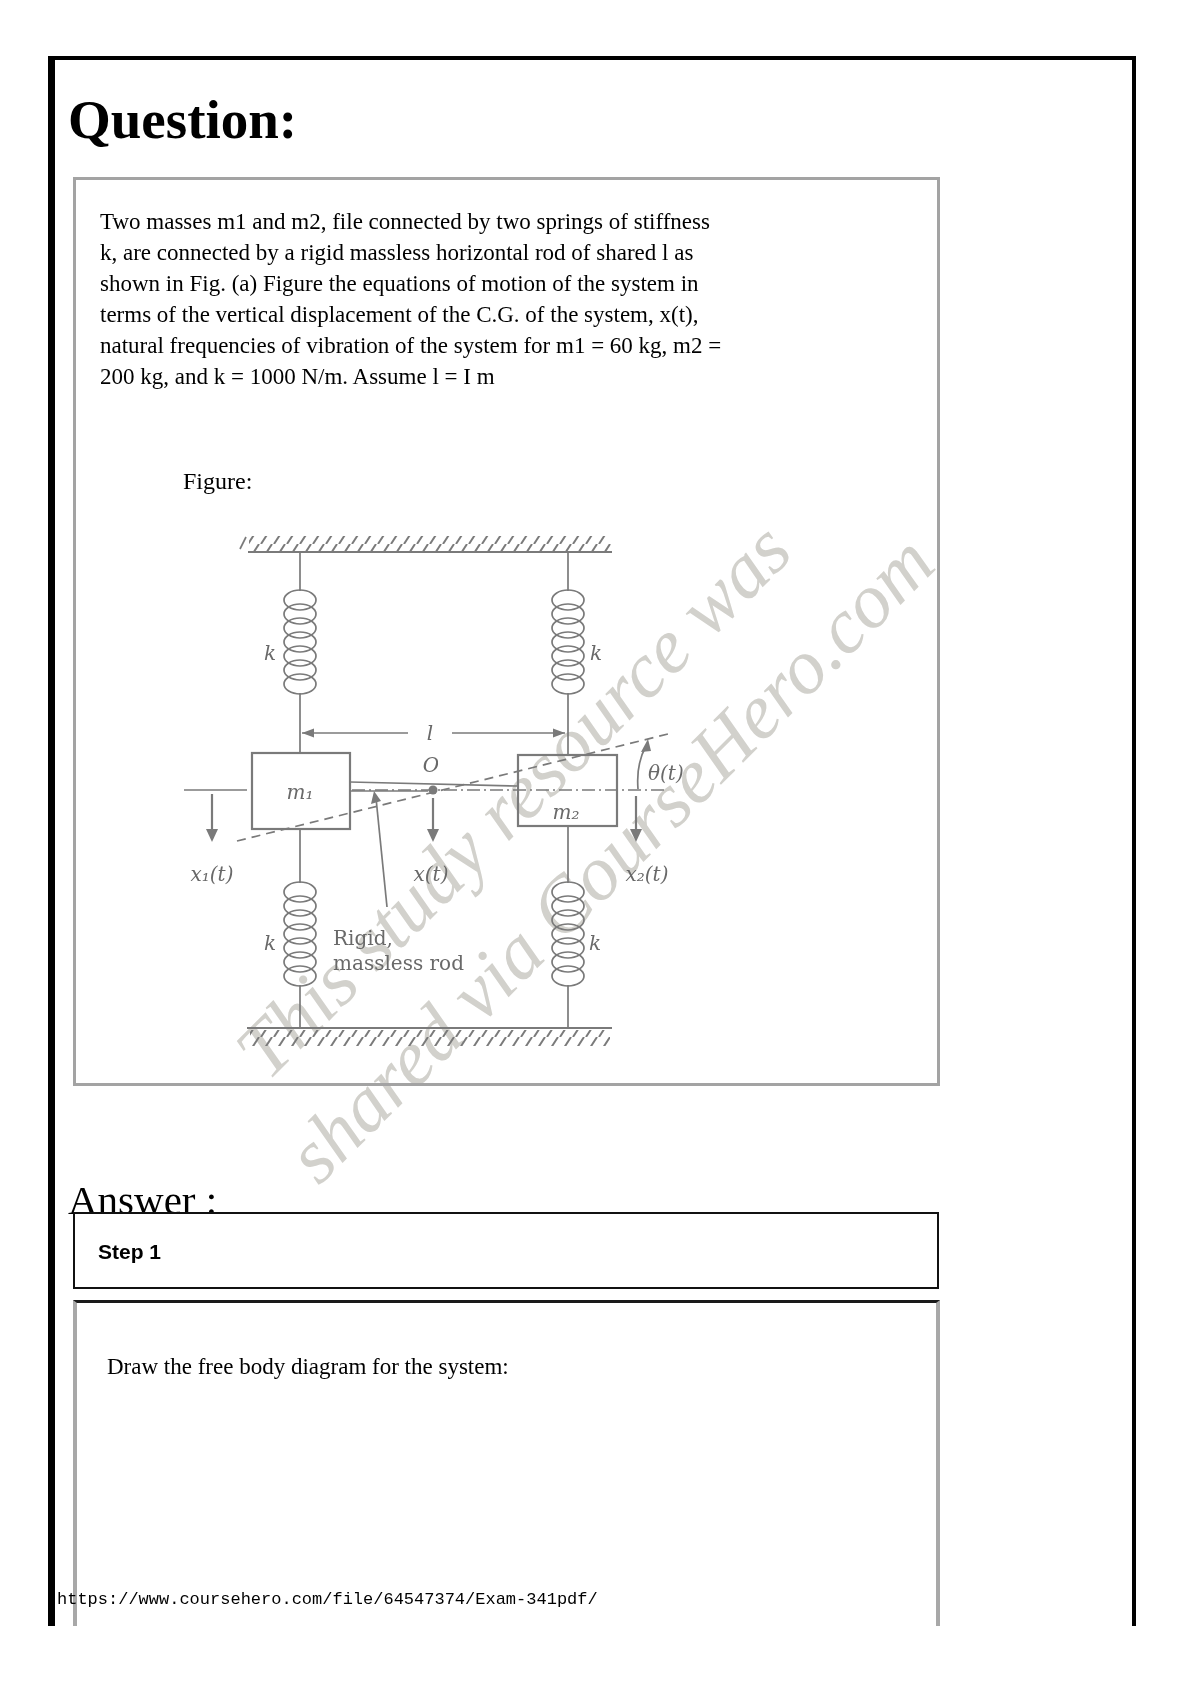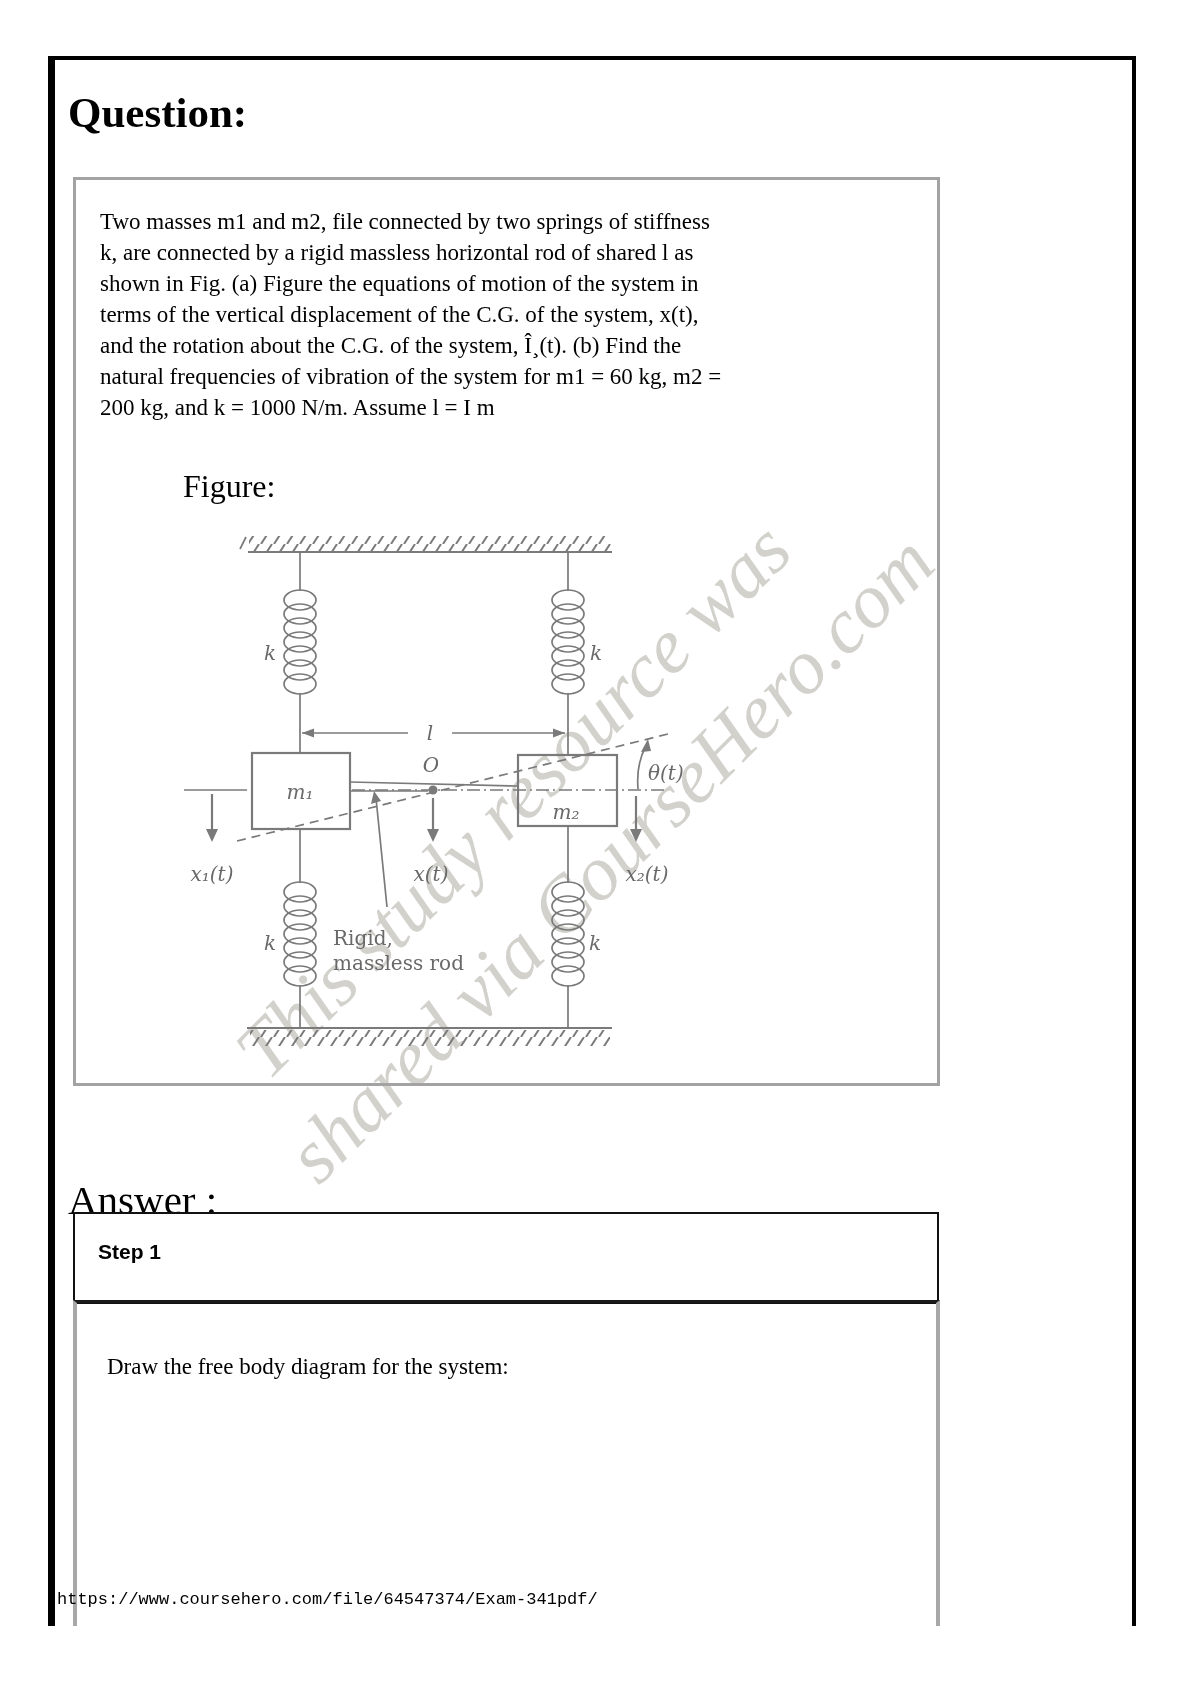--- a/index.html
+++ b/index.html
@@ -15,38 +15,38 @@
   }
   
   .watermark {
     position:absolute; left:-98px; top:729px; width:1300px; z-index:1;
     transform:rotate(-45deg); color:#d2d1cc; font-style:italic;
     font-size:78px; line-height:110px; text-align:center; white-space:nowrap;
   }
   .watermark .wm2 { margin-left:55px; }
 
   .q-heading {
-    position:absolute; left:68px; top:88px; font-size:43px; font-weight:bold; z-index:2;
+    position:absolute; left:68px; top:88px; font-size:55px; font-weight:bold; z-index:2;
   }
   .q-box {
     position:absolute; left:73px; top:177px; width:867px; height:909px;
     border:3px solid #a3a3a3; box-sizing:border-box; z-index:2;
   }
   .q-text {
     position:absolute; left:100px; top:206px; font-size:23px; line-height:31px;
     z-index:2; white-space:nowrap;
   }
-  .figure-label { position:absolute; left:183px; top:468px; font-size:32px; z-index:2; }
+  .figure-label { position:absolute; left:183px; top:468px; font-size:24px; z-index:2; }
   svg.figure { position:absolute; left:175px; top:528px; z-index:2; }
 
   .a-heading {
     position:absolute; left:68px; top:1136px; font-size:41px; font-weight:normal; z-index:2;margin-top:40px;
   }
   .step-box {
-    position:absolute; left:73px; top:1212px; width:866px; height:92px;
+    position:absolute; left:73px; top:1212px; width:866px; height:77px;
     border:2px solid #111; box-sizing:border-box; z-index:2;padding-left:38px;
   }
   .step-label {
     position:absolute; left:23px; top:26px;
     font-family:"Liberation Sans", sans-serif; font-weight:bold; font-size:21px;
   }
   .content-box {
     position:absolute; left:73px; top:1300px; width:867px; height:326px;
     border-top:3px solid #1a1a1a; border-left:4px solid #a8a8a8; border-right:4px solid #a8a8a8;
     box-sizing:border-box; z-index:2;
@@ -75,21 +75,20 @@
 
   <div class="q-heading">Question:</div>
 
   <div class="q-box"></div>
 
   <div class="q-text">
     <div>Two masses m1 and m2, file connected by two springs of stiffness</div>
     <div>k, are connected by a rigid massless horizontal rod of shared l as</div>
     <div>shown in Fig. (a) Figure the equations of motion of the system in</div>
     <div>terms of the vertical displacement of the C.G. of the system, x(t),</div>
-    <div>and the rotation about the C.G. of the system, Î¸(t). (b) Find the</div>
     <div>natural frequencies of vibration of the system for m1 = 60 kg, m2 =</div>
     <div>200 kg, and k = 1000 N/m. Assume l = I m</div>
   </div>
 
   <div class="figure-label">Figure:</div>
 
   <svg class="figure" width="520" height="525" viewBox="175 528 520 525" xmlns="http://www.w3.org/2000/svg">
     <defs>
       <pattern id="hatch" patternUnits="userSpaceOnUse" width="13" height="17">
         <line x1="1" y1="17" x2="12" y2="0" stroke="#7a7a7a" stroke-width="2"></line>

